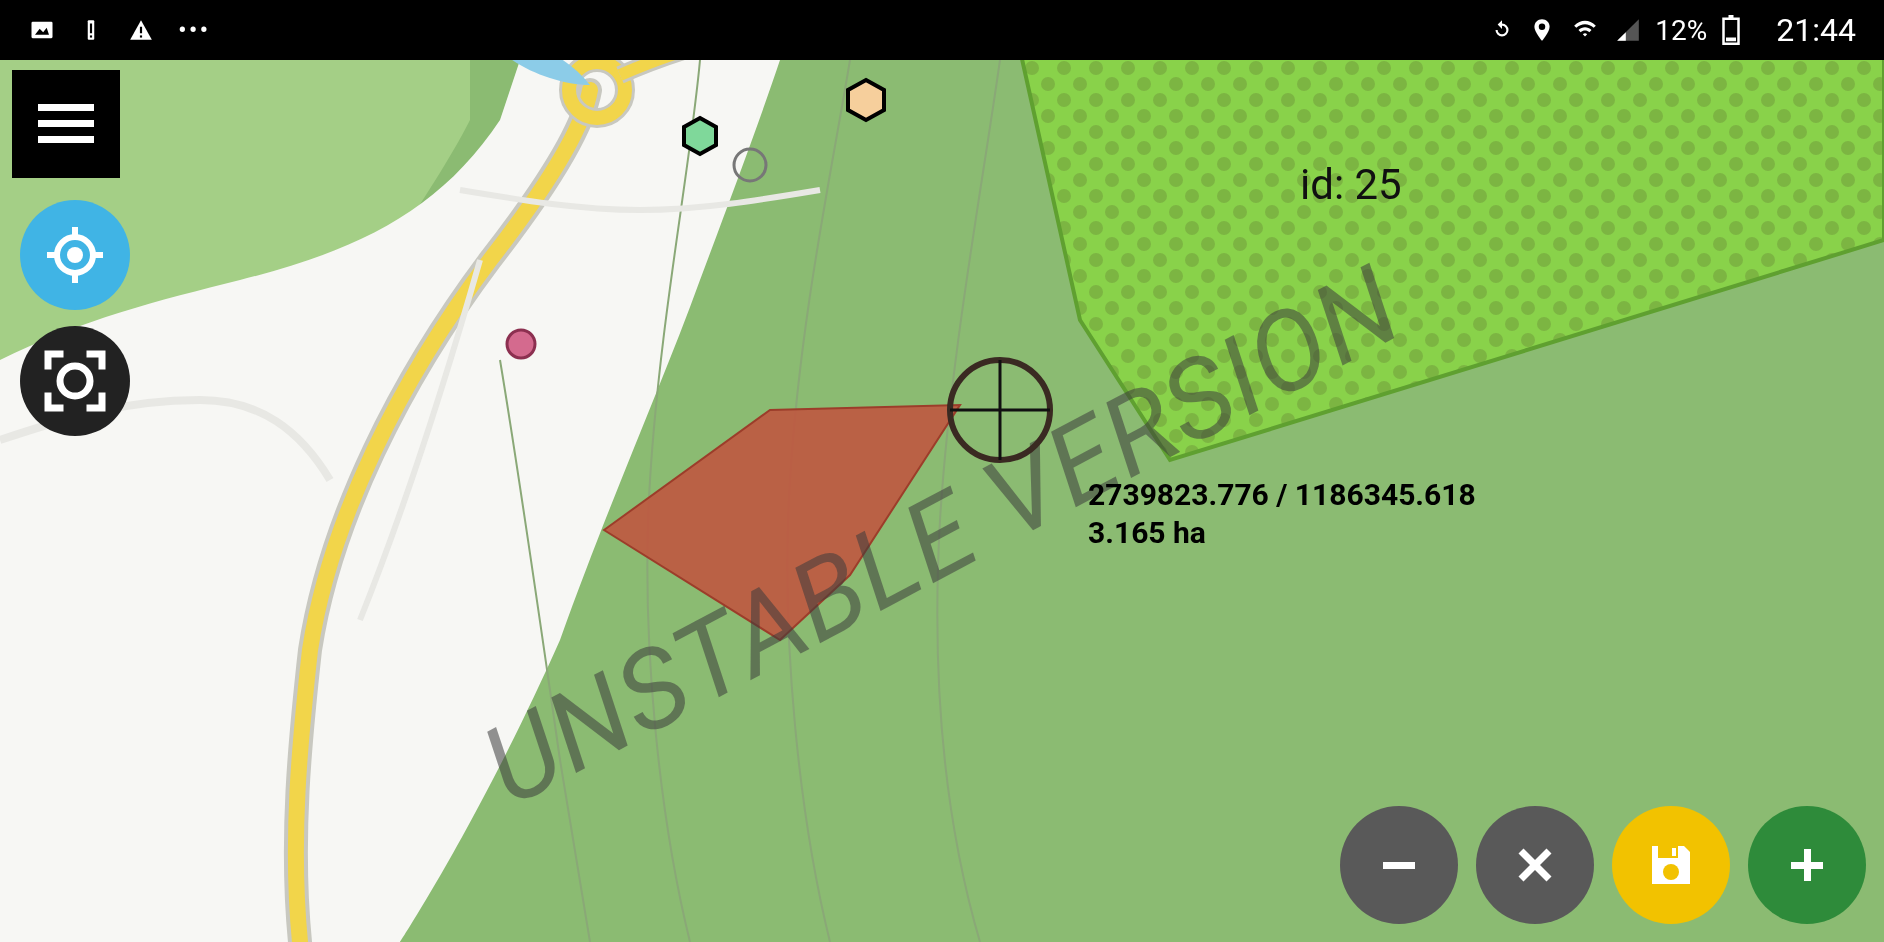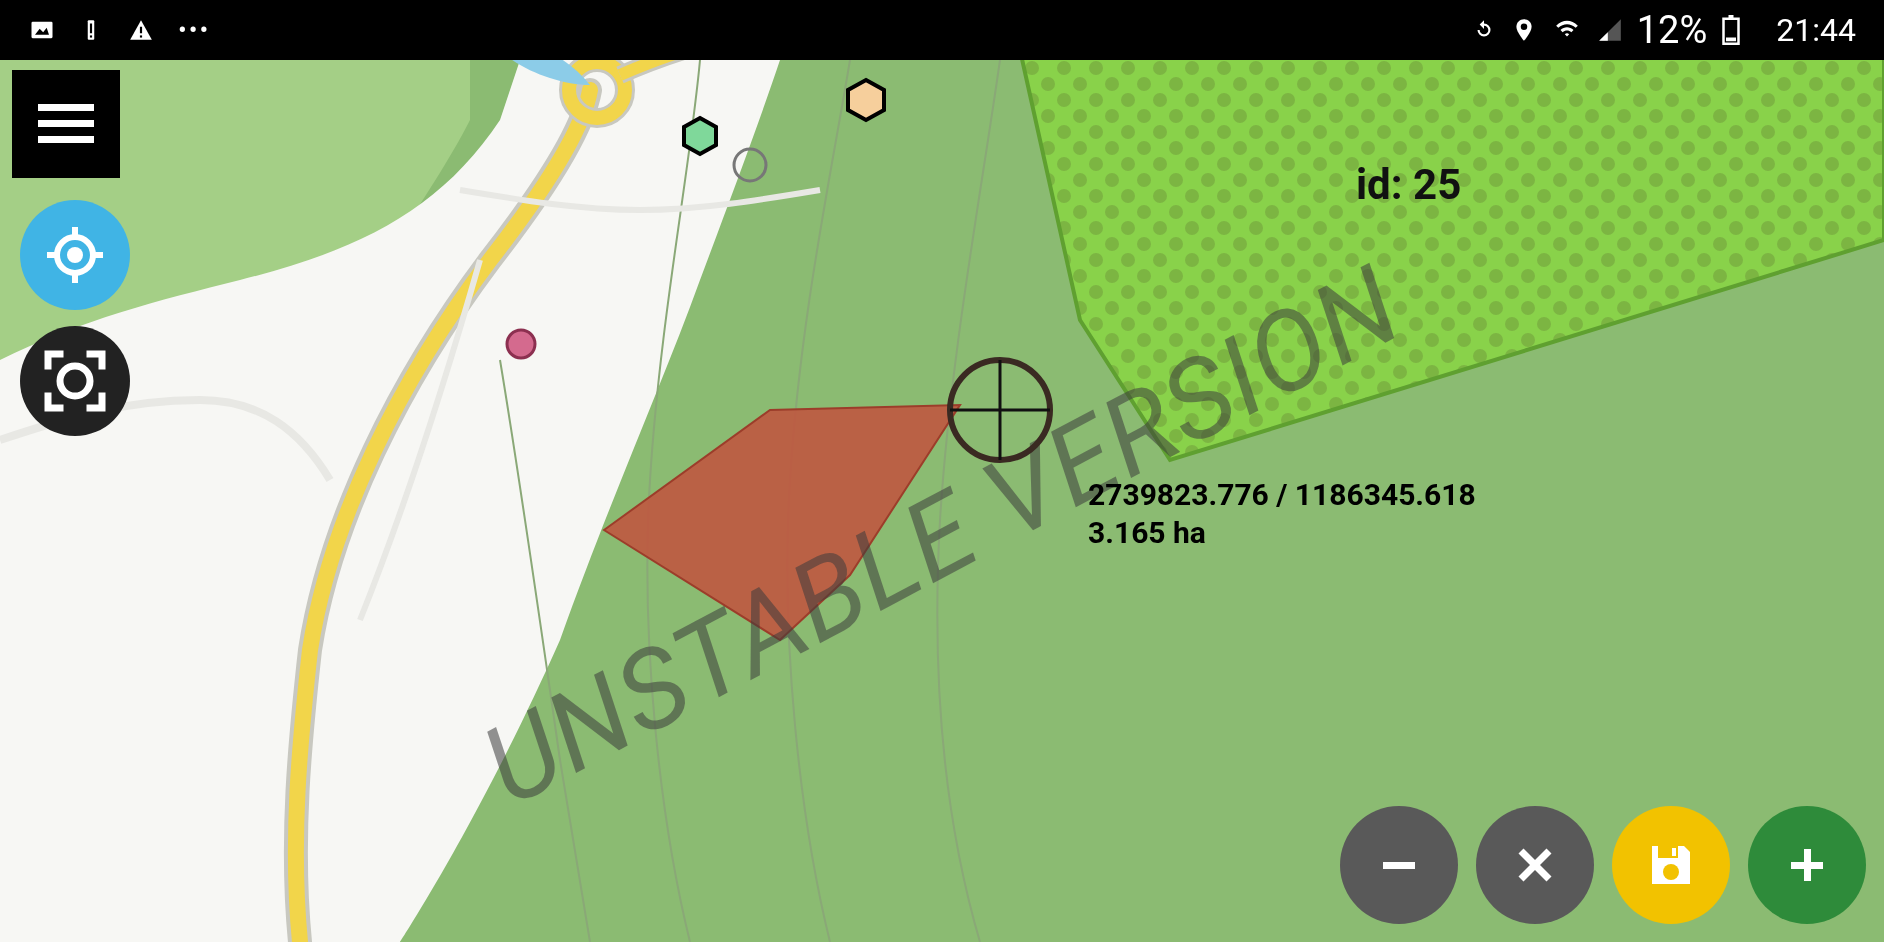--- a/index.html
+++ b/index.html
@@ -2,21 +2,21 @@
 <html><head>
 <meta charset="utf-8">
 <style>
   * { margin: 0; padding: 0; box-sizing: border-box; }
   html, body { width: 1884px; height: 942px; overflow: hidden; font-family: Roboto, Arial, sans-serif; }
   .screen { position: relative; width: 1884px; height: 942px; background: #b0d08d; }
   
   .status-bar { position: absolute; top: 0; left: 0; right: 0; height: 60px; background: #000; color: #fff; display: flex; align-items: center; justify-content: space-between; padding: 0 28px; font-size: 30px; z-index: 50; }
   .status-left { display: flex; align-items: center; gap: 22px; }
   .status-right { display: flex; align-items: center; gap: 14px; }
-  .status-right .pct { font-size: 38px; }
+  .status-right .pct { font-size: 28px; }
   .status-right .time { font-size: 32px; margin-left: 21px; }
   .ic { display: inline-flex; align-items: center; justify-content: center; }
   
   .map { position: absolute; inset: 60px 0 0 0; }
   .map svg { position: absolute; inset: 0; width: 100%; height: 100%; }
   
   .watermark { position: absolute; left: 50%; top: 54%; transform: translate(-50%,-50%) rotate(-28deg); font-size: 110px; color: rgba(60,60,60,0.55); font-weight: 400; letter-spacing: 2px; white-space: nowrap; pointer-events: none; font-style: italic; z-index: 8; }
   
   .feature-id { position: absolute; font-size: 42px; color: #111; z-index: 9; }
   
@@ -147,21 +147,21 @@
     </svg>
 
     <div class="crosshair" style="left:940px; top:290px;">
       <svg viewBox="0 0 120 120">
         <circle cx="60" cy="60" r="50" fill="none" stroke="#3a2a22" stroke-width="6"></circle>
         <line x1="60" y1="10" x2="60" y2="110" stroke="#111" stroke-width="3"></line>
         <line x1="10" y1="60" x2="110" y2="60" stroke="#111" stroke-width="3"></line>
       </svg>
     </div>
 
-    <div class="feature-id" style="left:1356px; top:100px;font-weight:bold;">id: 25</div>
+    <div class="feature-id" style="left:1300px; top:100px;">id: 25</div>
 
     <div class="coord-box" style="left:1088px; top:416px;">
       <div>2739823.776 / 1186345.618</div>
       <div>3.165 ha</div>
     </div>
 
     <div class="watermark">UNSTABLE VERSION</div>
   </div>
 
   <div class="btn-menu">

